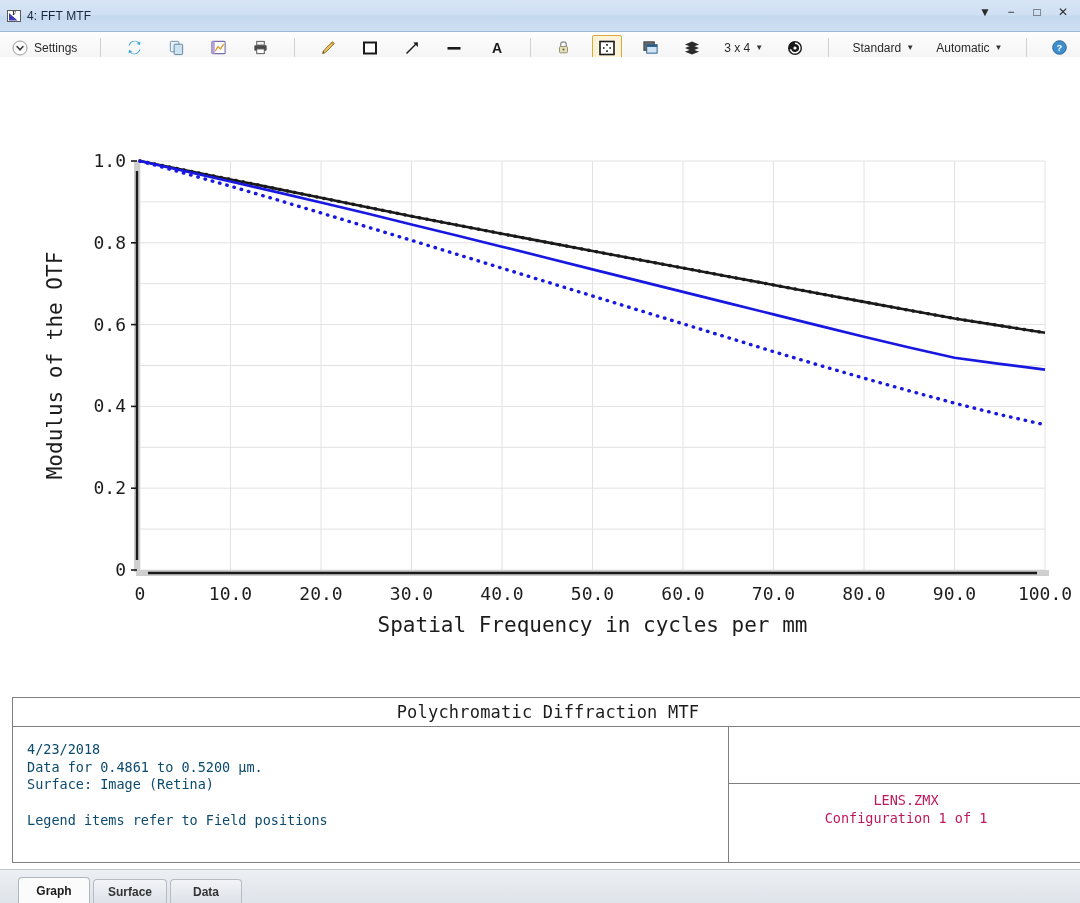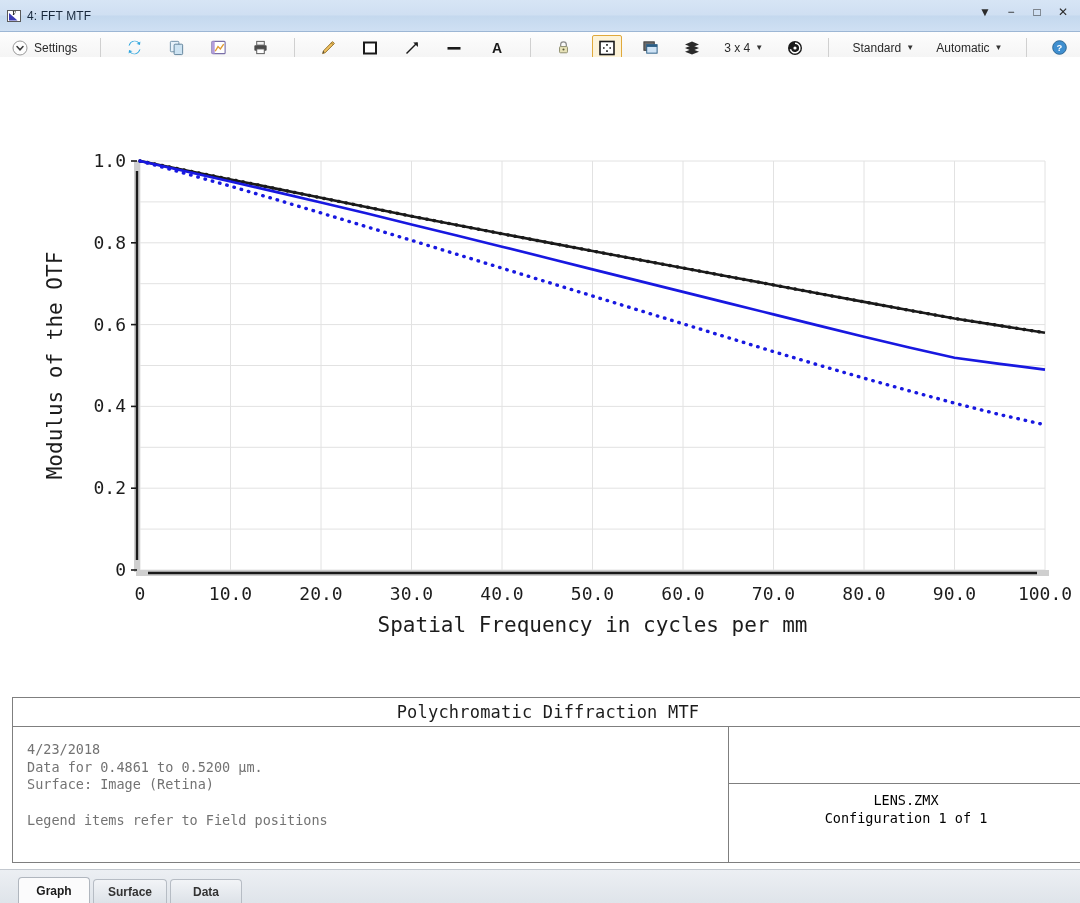--- a/index.html
+++ b/index.html
@@ -62,29 +62,29 @@
     border:1px solid #7f7f7f; background:#ffffff;
     font-family:"DejaVu Sans Mono","Liberation Mono",monospace;
   }
   .info-title{
     height:29px; border-bottom:1px solid #7f7f7f;
     display:flex; align-items:center; justify-content:center;
     font-size:17px; color:#1c1c1c; letter-spacing:.2px;
   }
   .info-body{ display:flex; height:135px; }
   .info-left{ flex:1 1 auto; padding:14px 0 0 14px; }
-  .info-left p{ margin:0; font-size:13.5px; line-height:17.5px; color:#737373; }
+  .info-left p{ margin:0; font-size:13.5px; line-height:17.5px; color:#0c4a6e; }
   .info-left .gap{ height:18px; }
   .info-right{ width:355px; border-left:1px solid #7f7f7f; display:flex; flex-direction:column; }
   .info-right .top{ flex:1 1 auto; border-bottom:1px solid #7f7f7f; }
   .info-right .bot{
     flex:0 0 78px; display:flex; flex-direction:column;
     align-items:center; justify-content:flex-start; padding-top:7px;
   }
-  .info-right .bot p{ margin:0; font-size:13.5px; line-height:18px; color:#000000; }
+  .info-right .bot p{ margin:0; font-size:13.5px; line-height:18px; color:#be185d; }
 
   
   .tabstrip{
     position:absolute; left:0; bottom:0; width:1080px; height:34px;
     background:linear-gradient(to bottom,#eceff3 0%,#dfe4ea 100%);
     border-top:1px solid #c3c8cf;
     display:flex; align-items:flex-end; padding-left:18px; gap:3px;font-weight:bold;
   }
   .tab{
     height:24px; min-width:72px; padding:0 14px;

